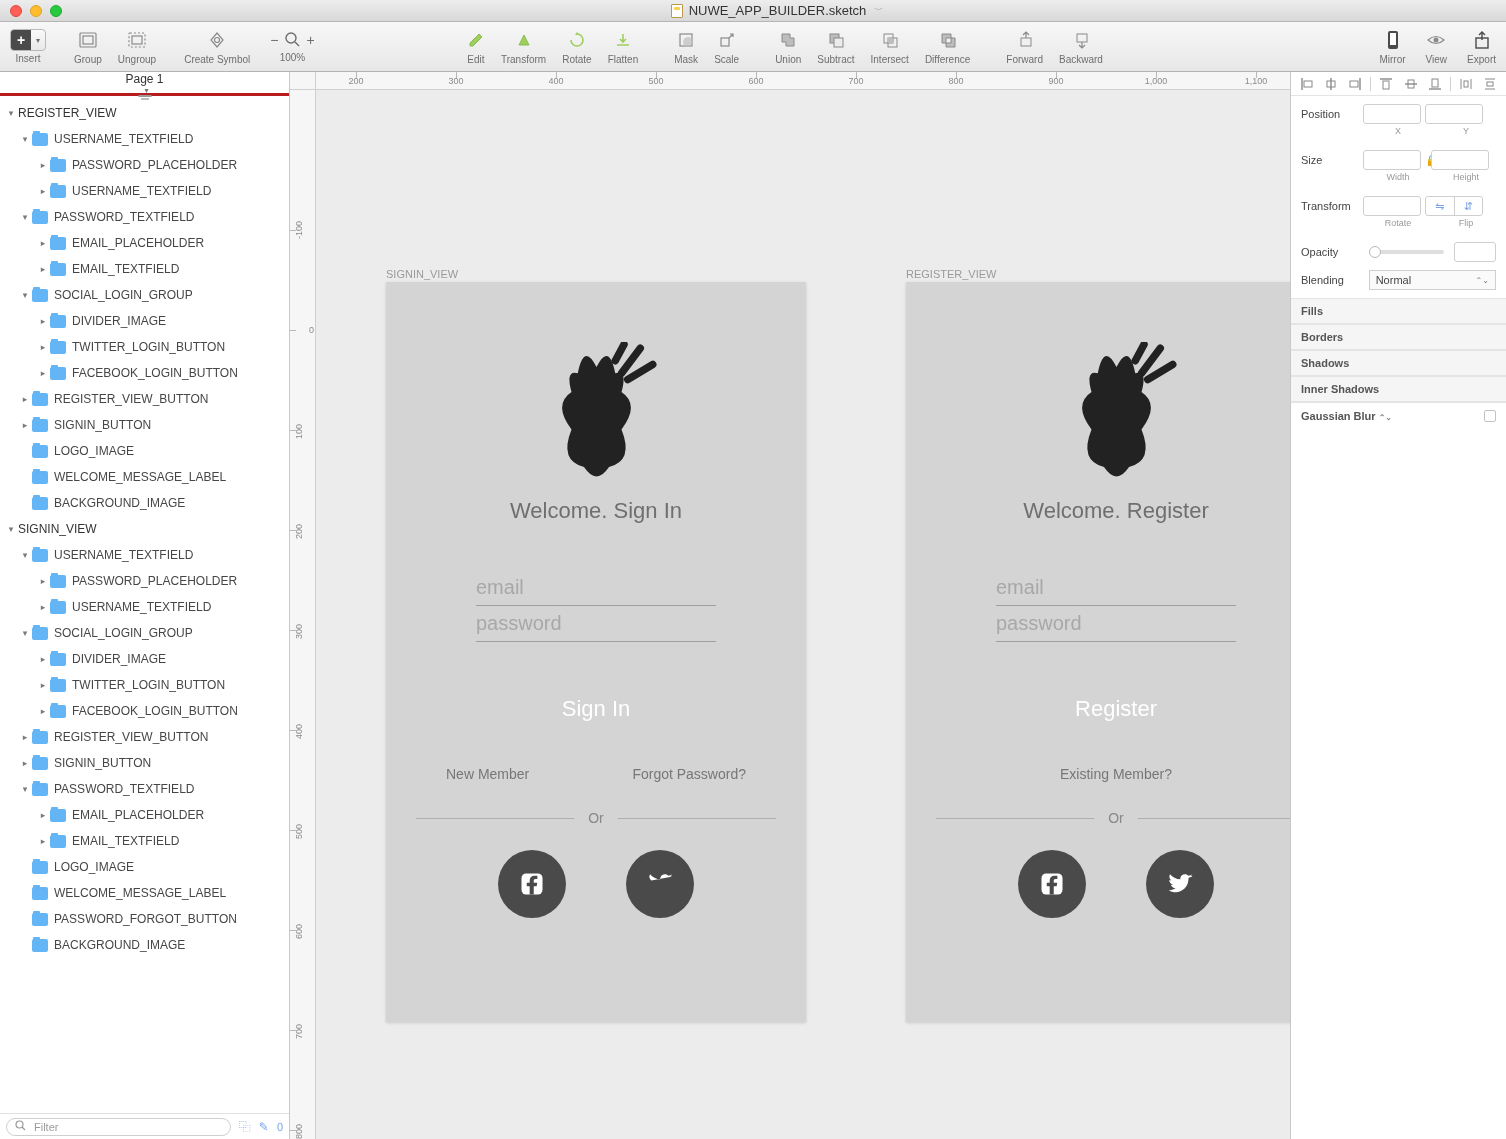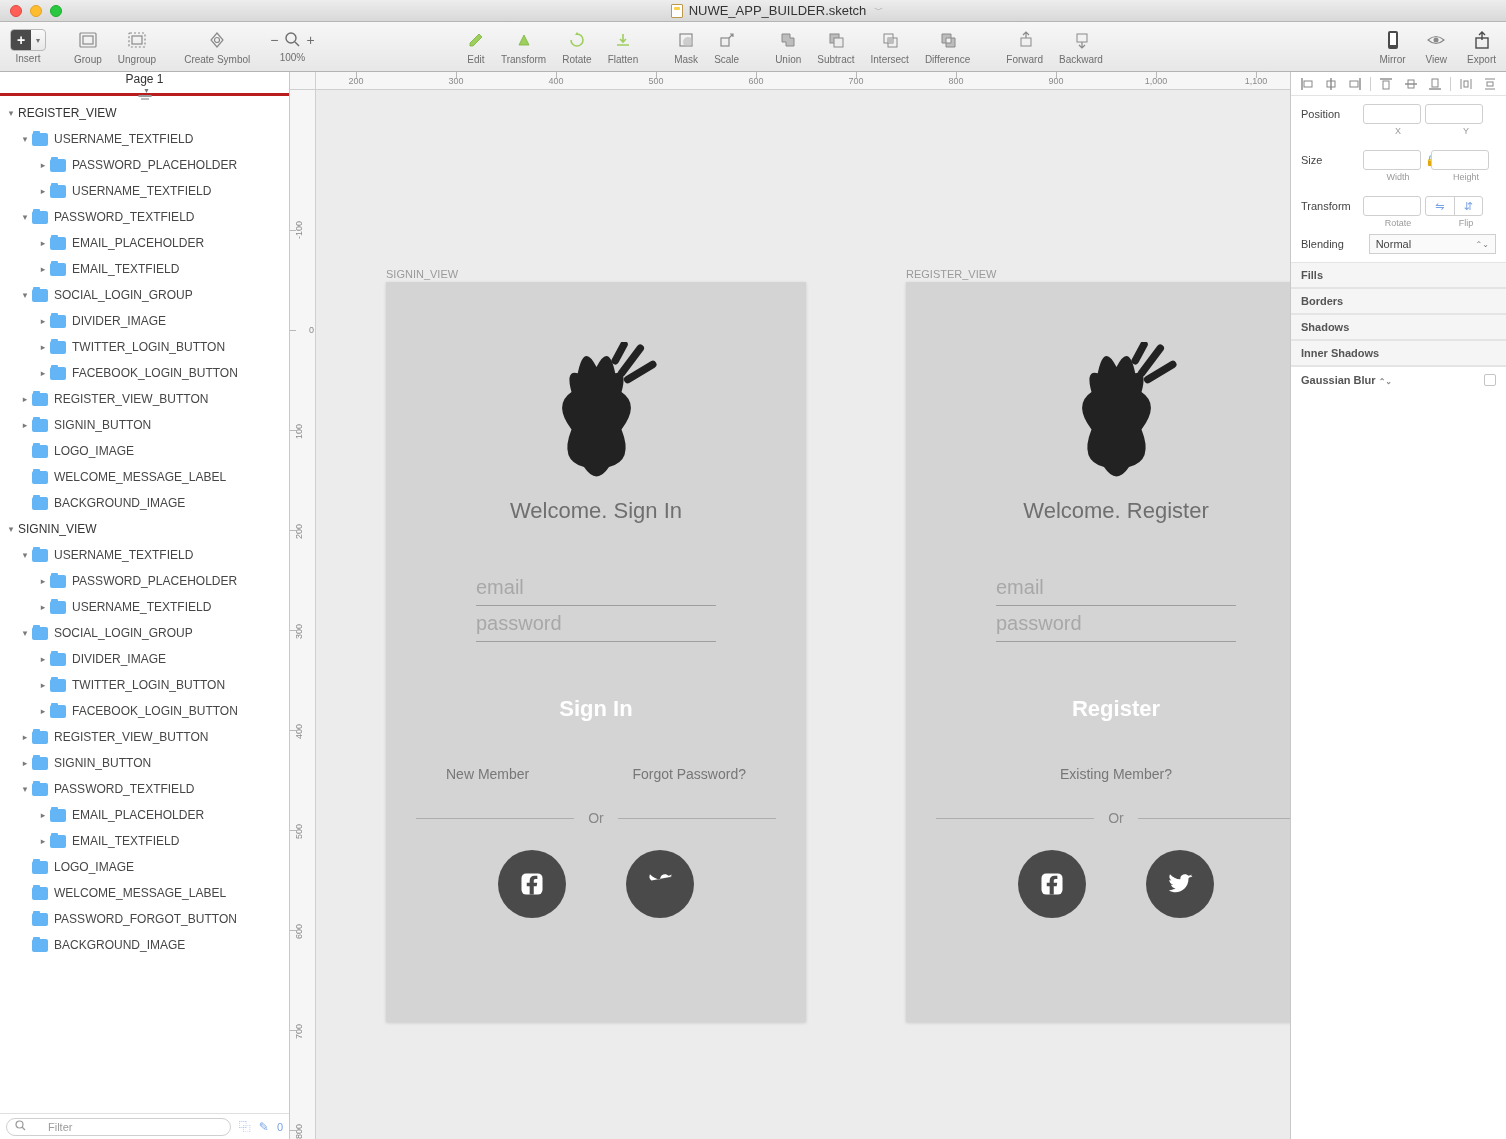--- a/index.html
+++ b/index.html
@@ -43,21 +43,21 @@
 .pagehdr .artb-ic{ width:14px;height:14px;border:1px solid #9a9a9a;border-radius:2px; position:relative;}
 .pagehdr .artb-ic::after{content:"";position:absolute;inset:2px;border:1px solid #bdbdbd;}
 .tree { flex:1; overflow:auto; padding-top:4px;}
 .row { height: 26px; display:flex; align-items:center; font-size:12px; color:#464646; padding-right:6px; cursor:default; }
 .disc{ width:10px; font-size:9px; color:#7a7a7a; display:inline-flex; justify-content:center; margin-right:2px;}
 .fico{ width:16px; height:13px; border-radius:2px; margin-right:6px; background:#64b5f6; position:relative;}
 .fico::before{content:"";position:absolute;top:-2px;left:1px;width:7px;height:3px;background:#64b5f6;border-radius:1px 1px 0 0;}
 .in0{padding-left:6px;} .in1{padding-left:20px;} .in2{padding-left:38px;}
 .arthdr{ font-weight:500; color:#333;}
 .layers-bottom{ height:26px; border-top:1px solid #e0e0e0; display:flex; align-items:center; padding:0 6px; gap:8px;}
-.filterbox{ flex:1; height:18px; border:1px solid #cfcfcf; border-radius:9px; display:flex; align-items:center; padding:0 8px; color:#9b9b9b; font-size:11px; gap:22px;}
+.filterbox{ flex:1; height:18px; border:1px solid #cfcfcf; border-radius:9px; display:flex; align-items:center; padding:0 8px; color:#9b9b9b; font-size:11px; gap:8px;}
 .lb-ico{ color:#7aa3e6; font-size:12px;}
 .lb-count{ color:#7aa3e6; font-size:11px;}
 
 
 .canvas-wrap{ flex:1; position:relative; display:flex; flex-direction:column; background:#ececec; }
 .ruler-corner{ position:absolute; left:0;top:0;width:26px;height:18px;background:#f6f6f6;border-right:1px solid #cfcfcf;border-bottom:1px solid #cfcfcf; z-index:3;}
 .hruler{ position:absolute; left:26px; right:0; top:0; height:18px; background:#f6f6f6; border-bottom:1px solid #cfcfcf; z-index:2; overflow:hidden;}
 .hruler .tick{position:absolute; top:0; width:1px; height:6px; background:#b8b8b8;}
 .hruler .lbl{position:absolute; top:4px; font-size:9px; color:#8a8a8a; transform:translateX(-50%);}
 .vruler{ position:absolute; left:0; top:18px; bottom:0; width:26px; background:#f6f6f6; border-right:1px solid #cfcfcf; z-index:2; overflow:hidden;}
@@ -68,21 +68,21 @@
 
 .art-lbl{ position:absolute; font-size:11px; color:#9a9a9a; }
 .artboard{ position:absolute; background:#d4d4d4; box-shadow:0 1px 3px rgba(0,0,0,.15); }
 
 .screen{ position:absolute; inset:0; display:flex; flex-direction:column; align-items:center; }
 .logo{ margin-top:60px; height:150px; }
 .wtitle{ color:#6f6f6f; font-size:22px; margin-top:6px; }
 .field{ width:240px; border:none; border-bottom:1px solid #9f9f9f; background:transparent; font-size:20px; color:#9c9c9c; padding:6px 0; outline:none;}
 .field::placeholder{ color:#a8a8a8; }
 .fld1{ margin-top:46px;} .fld2{ }
-.primary-btn{ margin-top:54px; color:#fff; font-size:22px; font-weight:700; background:transparent; border:none;}
+.primary-btn{ margin-top:54px; color:#fff; font-size:22px; font-weight:400; background:transparent; border:none;}
 .sub-row{ margin-top:44px; width:300px; display:flex; justify-content:space-between; color:#777; font-size:14px;}
 .sub-row.center{ justify-content:center; }
 .or-row{ margin-top:28px; width:360px; display:flex; align-items:center; color:#888; font-size:14px;}
 .or-row .ln{ flex:1; height:1px; background:#aeaeae;}
 .or-row .tx{ padding:0 14px;}
 .soc-row{ margin-top:24px; display:flex; gap:60px;}
 .socbtn{ width:68px;height:68px;border-radius:50%; background:#4a4a4a; display:flex;align-items:center;justify-content:center; border:none;}
 .socbtn svg{ fill:#fff; }
 
 
@@ -736,20 +736,27 @@
           <div>⇋</div>
           <div>⇵</div>
         </div>
     </div>
     <div class="sublbls">
         <div class="spacer58"></div>
         <div class="s">Rotate</div>
         <div class="s">Flip</div>
       </div>
 
+    <div class="opacity-row">
+      <div class="plbl">Opacity</div>
+      <div class="slider">
+          <div class="thumb"></div>
+        </div>
+      <input class="inp" style="width: 42px;">
+    </div>
     <div class="opacity-row" style="padding-top:0">
       <div class="plbl">Blending</div>
       <div class="sel">
           <span>Normal</span>
           <span class="car">⌃⌄</span>
         </div>
     </div>
 
     <div class="sect">
         <span>Fills</span>

